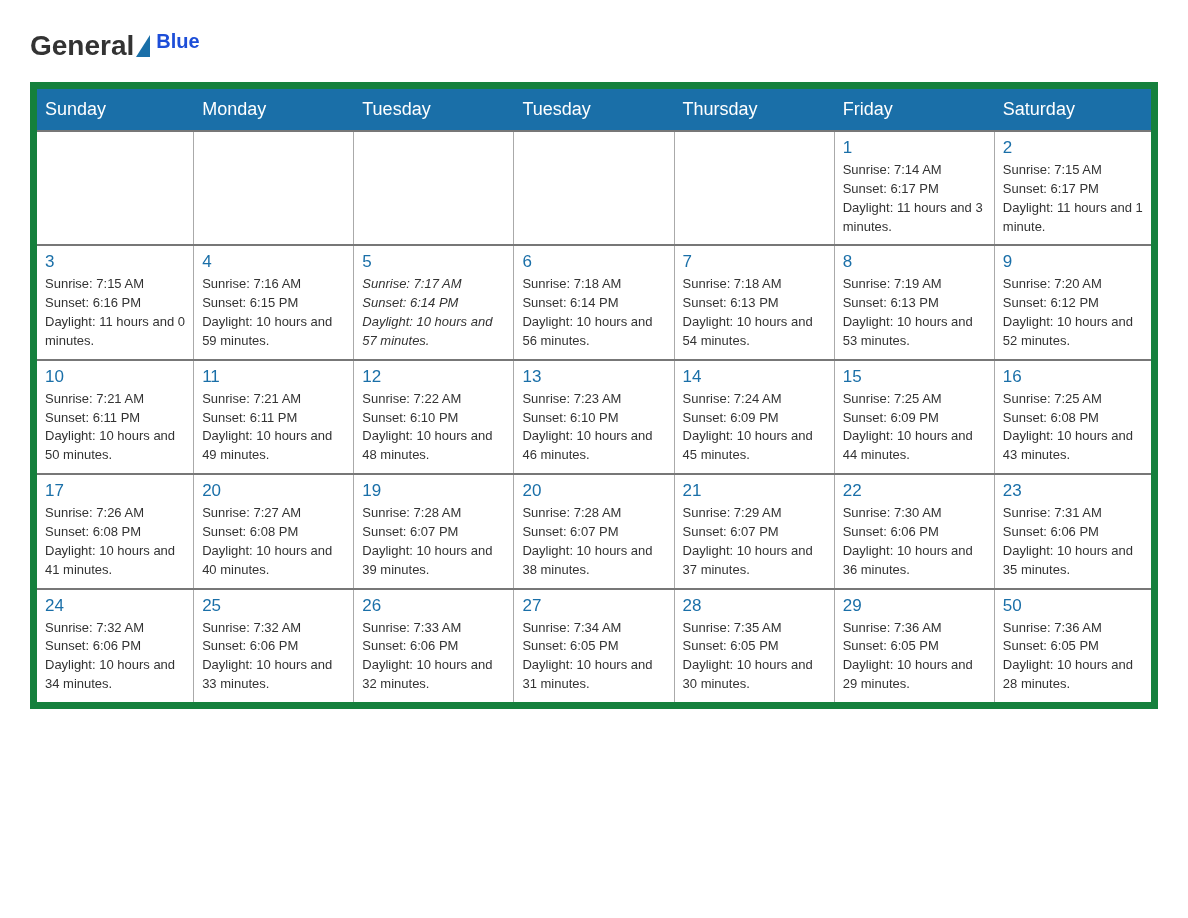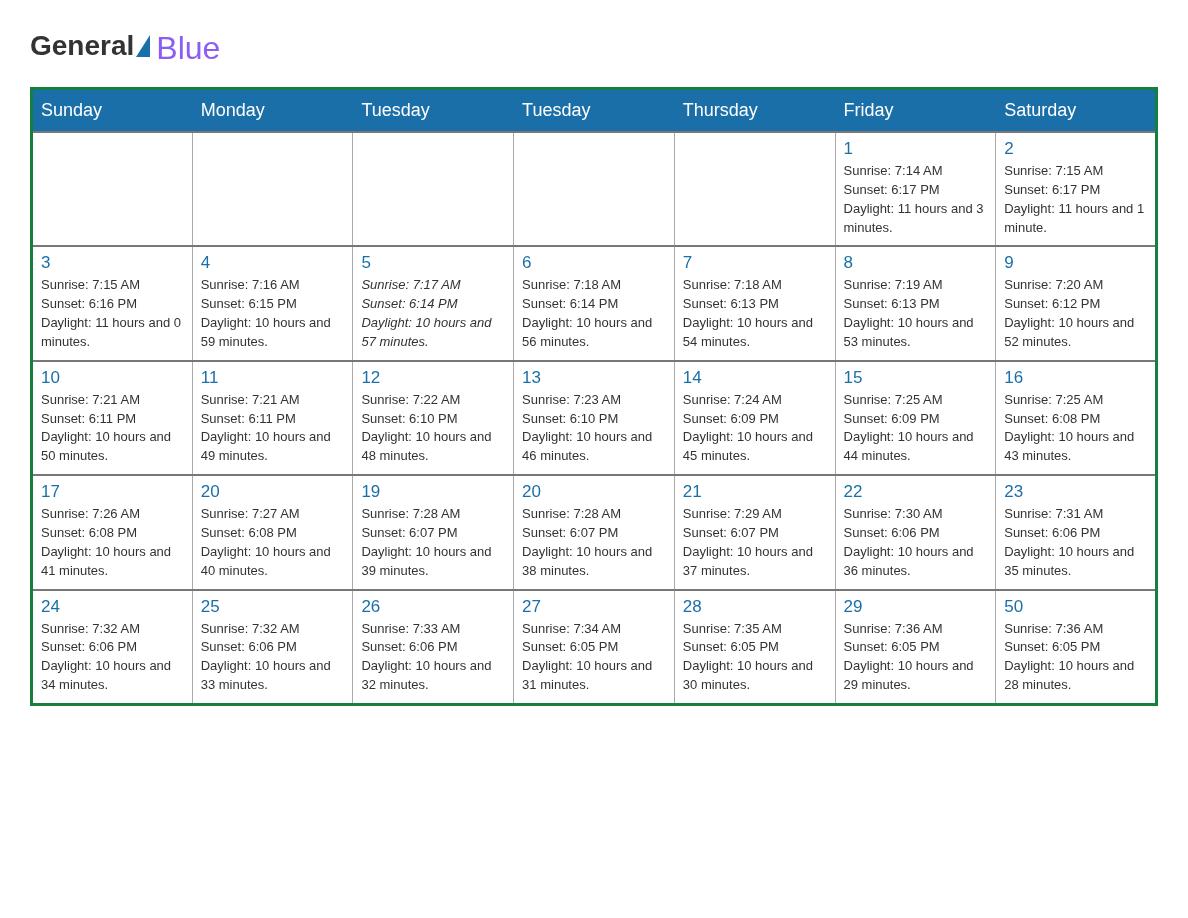--- a/index.html
+++ b/index.html
@@ -32,37 +32,37 @@
     .logo-general { color: #333; }
     .logo-triangle {
       width: 0;
       height: 0;
       border-left: 14px solid transparent;
       border-right: 0px solid transparent;
       border-bottom: 22px solid #1a6fa8;
       display: inline-block;
       margin: 0 2px;
     }
-    .logo-blue { color: #8b5cf6; font-size: 32px; font-weight: normal; }
+    .logo-blue { color: #1d4ed8; font-size: 20px; font-weight: bold; }
     .title-area { text-align: right; }
     .month-title {
       font-size: 52px;
       font-weight: normal;
       color: #222;
       line-height: 1.1;
     }
     .location {
       font-size: 26px;
       color: #444;
       margin-top: 4px;
     }
     .calendar {
       width: 100%;
       border-collapse: collapse;
-      border: 3px solid #15803d;
+      border: 7px solid #15803d;
     }
     .calendar th {
       background: #1a6fa8;
       color: #fff;
       font-size: 18px;
       font-weight: normal;
       padding: 10px 8px;
       text-align: left;
       border: 1px solid #1a6fa8;
     }

